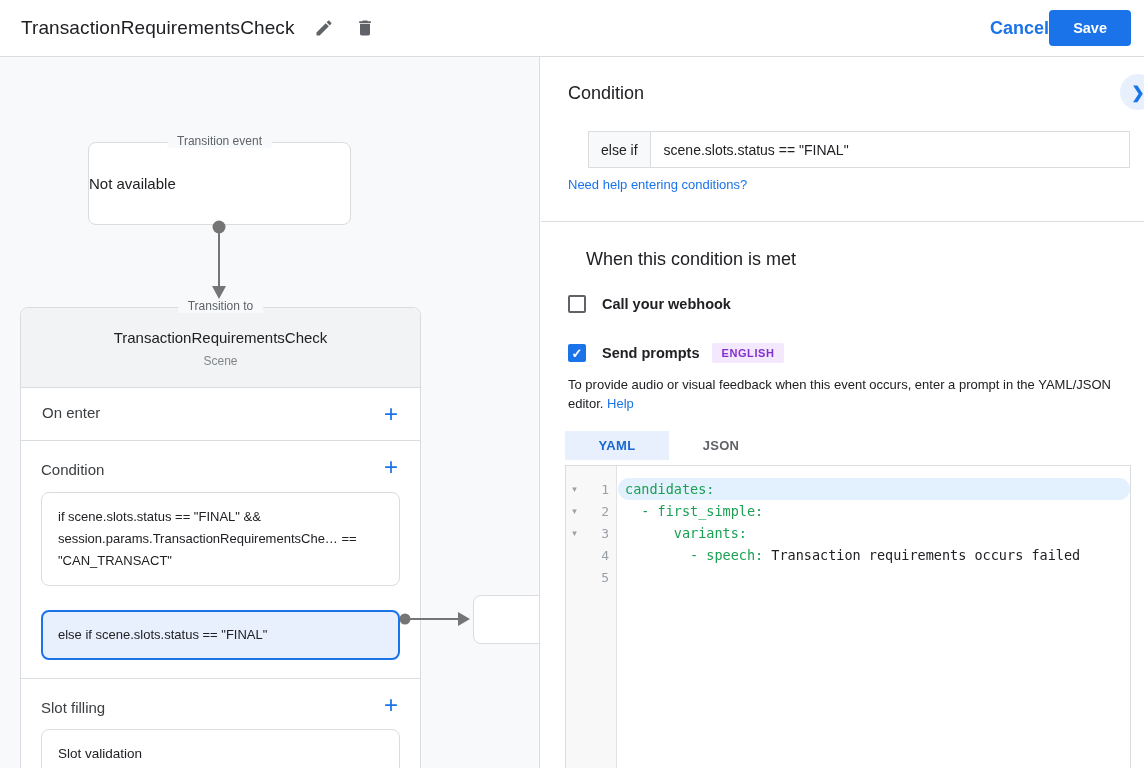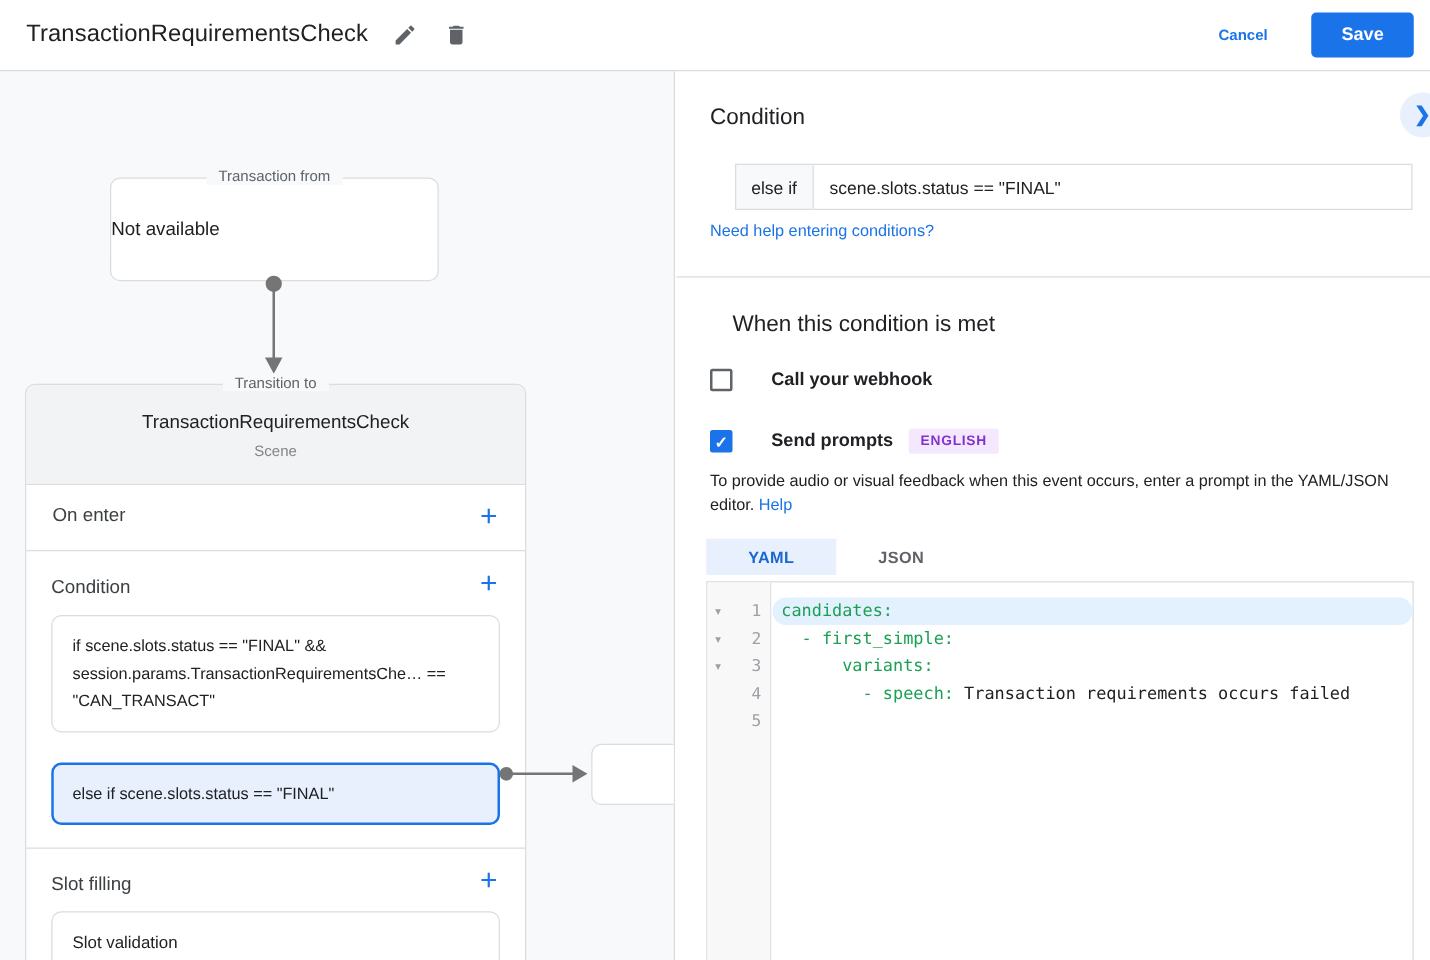--- a/index.html
+++ b/index.html
@@ -8,21 +8,21 @@
   #app { position:relative; width:1144px; height:768px; overflow:hidden; background:#fff; }
 
   
   .topbar { position:absolute; top:0; left:0; right:0; height:57px; background:#fff;
             border-bottom:1px solid #dadce0; display:flex; align-items:center; z-index:5; }
   .topbar-title { font-size:19px; color:#202124; margin-left:21px; letter-spacing:.1px; }
   .icon-btn { width:24px; height:24px; margin-left:17px; display:flex; align-items:center;
               justify-content:center; cursor:pointer; }
   .icon-btn svg { width:20px; height:20px; fill:#5f6368; }
   .topbar-right { margin-left:auto; display:flex; align-items:center; }
-  .cancel-btn { color:#1a73e8; font-size:12px; font-weight:bold; margin-right:35px; cursor:pointer; }
+  .cancel-btn { color:#1a73e8; font-size:18px; font-weight:bold; cursor:pointer; }
   .save-btn { background:#1a73e8; color:#fff; font-size:14.5px; font-weight:bold;
               padding:0 24px; height:36px; line-height:36px; border-radius:4px;
               margin-right:13px; cursor:pointer; }
 
   
   .diagram { position:absolute; top:57px; left:0; width:540px; bottom:0; background:#f8f9fa;
              border-right:1px solid #dadce0; overflow:hidden; }
   .node-box { position:absolute; background:#fff; border:1px solid #dadce0; border-radius:8px; }
   .legend { position:absolute; top:-9px; left:50%; transform:translateX(-50%);
             background:#f8f9fa; padding:0 10px; font-size:12px; color:#5f6368; white-space:nowrap; }
@@ -70,21 +70,21 @@
                 padding:0 13px; font-family:"Liberation Sans", sans-serif; outline:none; background:#fff; }
   .help-link { position:absolute; left:27px; top:120px; font-size:13px; color:#1a73e8; cursor:pointer; }
   .panel-divider { position:absolute; left:0; right:0; top:164px; height:1px; background:#dadce0; }
   .when-heading { position:absolute; left:45px; top:192px; font-size:18px; color:#202124; }
   .check-row { position:absolute; left:27px; display:flex; align-items:center; }
   .checkbox { width:18px; height:18px; border:2px solid #5f6368; border-radius:2px; background:#fff;
               cursor:pointer; flex:none; }
   .checkbox.checked { border-color:#1a73e8; background:#1a73e8; display:flex; align-items:center;
                       justify-content:center; }
   .checkbox.checked .check-glyph { color:#fff; font-size:13px; font-weight:bold; line-height:1; }
-  .check-label { font-size:14.5px; font-weight:bold; color:#202124; margin-left:31px; }
+  .check-label { font-size:14.5px; font-weight:bold; color:#202124; margin-left:16px; }
   .lang-badge { margin-left:13px; background:#f3e8fd; color:#8430ce; font-size:11px; font-weight:bold;
                 letter-spacing:.6px; padding:4px 9px; border-radius:2px; }
   .panel-desc { position:absolute; left:27px; top:318px; width:566px; font-size:13px; color:#202124;
                 line-height:19px; }
   .panel-desc a { color:#1a73e8; text-decoration:none; cursor:pointer; }
   .tabs { position:absolute; left:24px; top:374px; display:flex;align-items:flex-end; }
   .tab { width:104px; height:29px; display:flex; align-items:center; justify-content:center;
          font-size:13px; font-weight:bold; letter-spacing:.3px; color:#5f6368; cursor:pointer; }
   .tab.active { background:#e8f0fe; color:#1967d2; }
 
@@ -123,21 +123,21 @@
     </div>
     <div class="topbar-right">
       <div class="cancel-btn">Cancel</div>
       <div class="save-btn">Save</div>
     </div>
   </div>
 
   <div class="diagram">
 
     <div class="node-box from-box">
-      <div class="legend">Transaction from</div>
+      <div class="legend">Transition event</div>
       <div class="node-value">Not available</div>
     </div>
 
     <svg class="arrow-svg" style="left:207px; top:161px; width:24px; height:86px;" viewBox="0 0 24 86">
       <circle cx="12" cy="9" r="6.5" fill="#757575"></circle>
       <line x1="12" y1="9" x2="12" y2="70" stroke="#757575" stroke-width="2"></line>
       <polygon points="5,68 19,68 12,81" fill="#757575"></polygon>
     </svg>
 
     <div class="scene-card">

